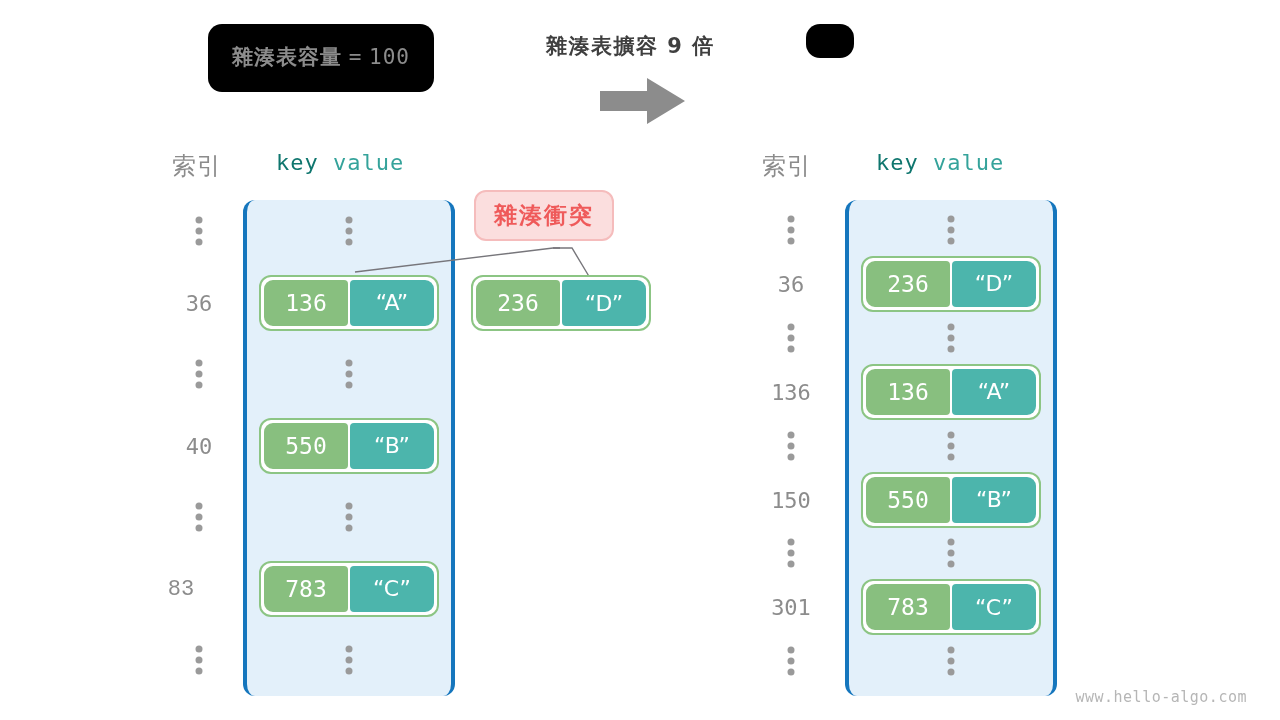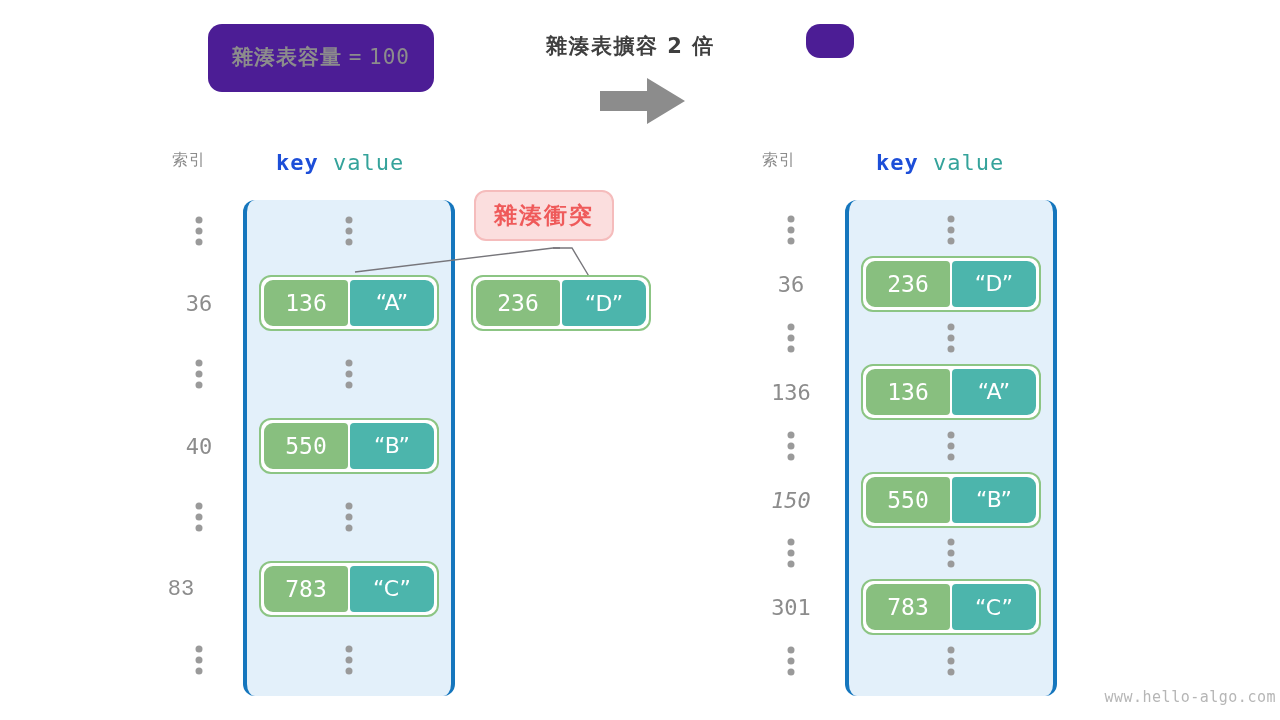--- a/index.html
+++ b/index.html
@@ -10,21 +10,21 @@
     height: 720px;
     background: #ffffff;
     font-family: "DejaVu Sans", "Liberation Sans", sans-serif;
     position: relative;
     overflow: hidden;
   }
 
   
   .capsule {
     position: absolute;
-    background: #4c1d95;
+    background: #000000;
     border-radius: 14px;
     padding: 16px 24px 18px 24px;
     color: #8c8c8c;
     font-size: 21px;
     line-height: 1.62;
     white-space: nowrap;
   }
   .capsule .cn {
     font-weight: bold;
     letter-spacing: 1px;
@@ -51,32 +51,32 @@
     position: absolute;
     left: 600px;
     top: 78px;
     width: 85px;
     height: 46px;
   }
 
   
   .hdr-index {
     position: absolute;
-    font-size: 16px;
+    font-size: 24px;
     color: #8c8c8c;
     letter-spacing: 1px;
   }
   .hdr-kv {
     position: absolute;
     font-size: 22px;
     font-family: "DejaVu Sans Mono", "Liberation Mono", monospace;
     letter-spacing: 1px;
     white-space: nowrap;
   }
-  .hdr-kv .k { color: #1d4ed8; font-weight: bold; }
+  .hdr-kv .k { color: #0f766e; }
   .hdr-kv .v { color: #35a39b; }
 
   
   .table-body {
     position: absolute;
     background: #e3f0fa;
     border-left: 4px solid #1576bd;
     border-right: 4px solid #1576bd;
     border-radius: 12px;
     display: flex;
@@ -163,40 +163,40 @@
   #connector-svg {
     position: absolute;
     left: 0; top: 0;
     width: 1280px; height: 720px;
     pointer-events: none;
   }
 
   
   #watermark {
     position: absolute;
-    right: 4px;
+    right: 33px;
     bottom: 14px;
     font-size: 15px;
     color: #b6b6b6;
     font-family: "DejaVu Sans Mono", "Liberation Mono", monospace;
     letter-spacing: 0.5px;
   }
 </style>
 </head>
 <body>
 
 <div class="capsule" id="capsule-left">
   <div>
     <span class="cn">雜湊表容量</span>
     <span class="mono">=</span>
     <span class="mono">100</span>
   </div>
 </div>
 
-<div id="resize-label">雜湊表擴容 2 倍</div>
+<div id="resize-label">雜湊表擴容 9 倍</div>
 <svg id="arrow-icon" viewBox="0 0 85 46">
   <polygon points="0,13 47,13 47,0 85,23 47,46 47,33 0,33" fill="#8c8c8c"></polygon>
 </svg>
 
 <div class="capsule" id="capsule-right">
 </div>
 
 <div class="hdr-index" style="left:172px; top:150px;">索引</div>
 <div class="hdr-kv" style="left:276px; top:150px;">
   <span class="k">key</span>
@@ -318,21 +318,21 @@
         <i></i>
         <i></i>
         <i></i>
       </div>
     </div>
     <div class="ellipsis" style="left: 951px; top: 445.6px;">
       <i></i>
       <i></i>
       <i></i>
     </div>
-    <div class="idx" style="left: 791px; top: 499.5px; font-style: italic;">150</div>
+    <div class="idx" style="left: 791px; top: 499.5px;">150</div>
     <div class="pair" style="left: 951px; top: 499.5px;">
       <span class="cell key">550</span>
       <span class="cell val">“B”</span>
     </div>
     <div class="idx" style="left: 791px; top: 553.4px; font-size: 0px;">
       <div class="ellipsis" style="position: static; transform: none;">
         <i></i>
         <i></i>
         <i></i>
       </div>

